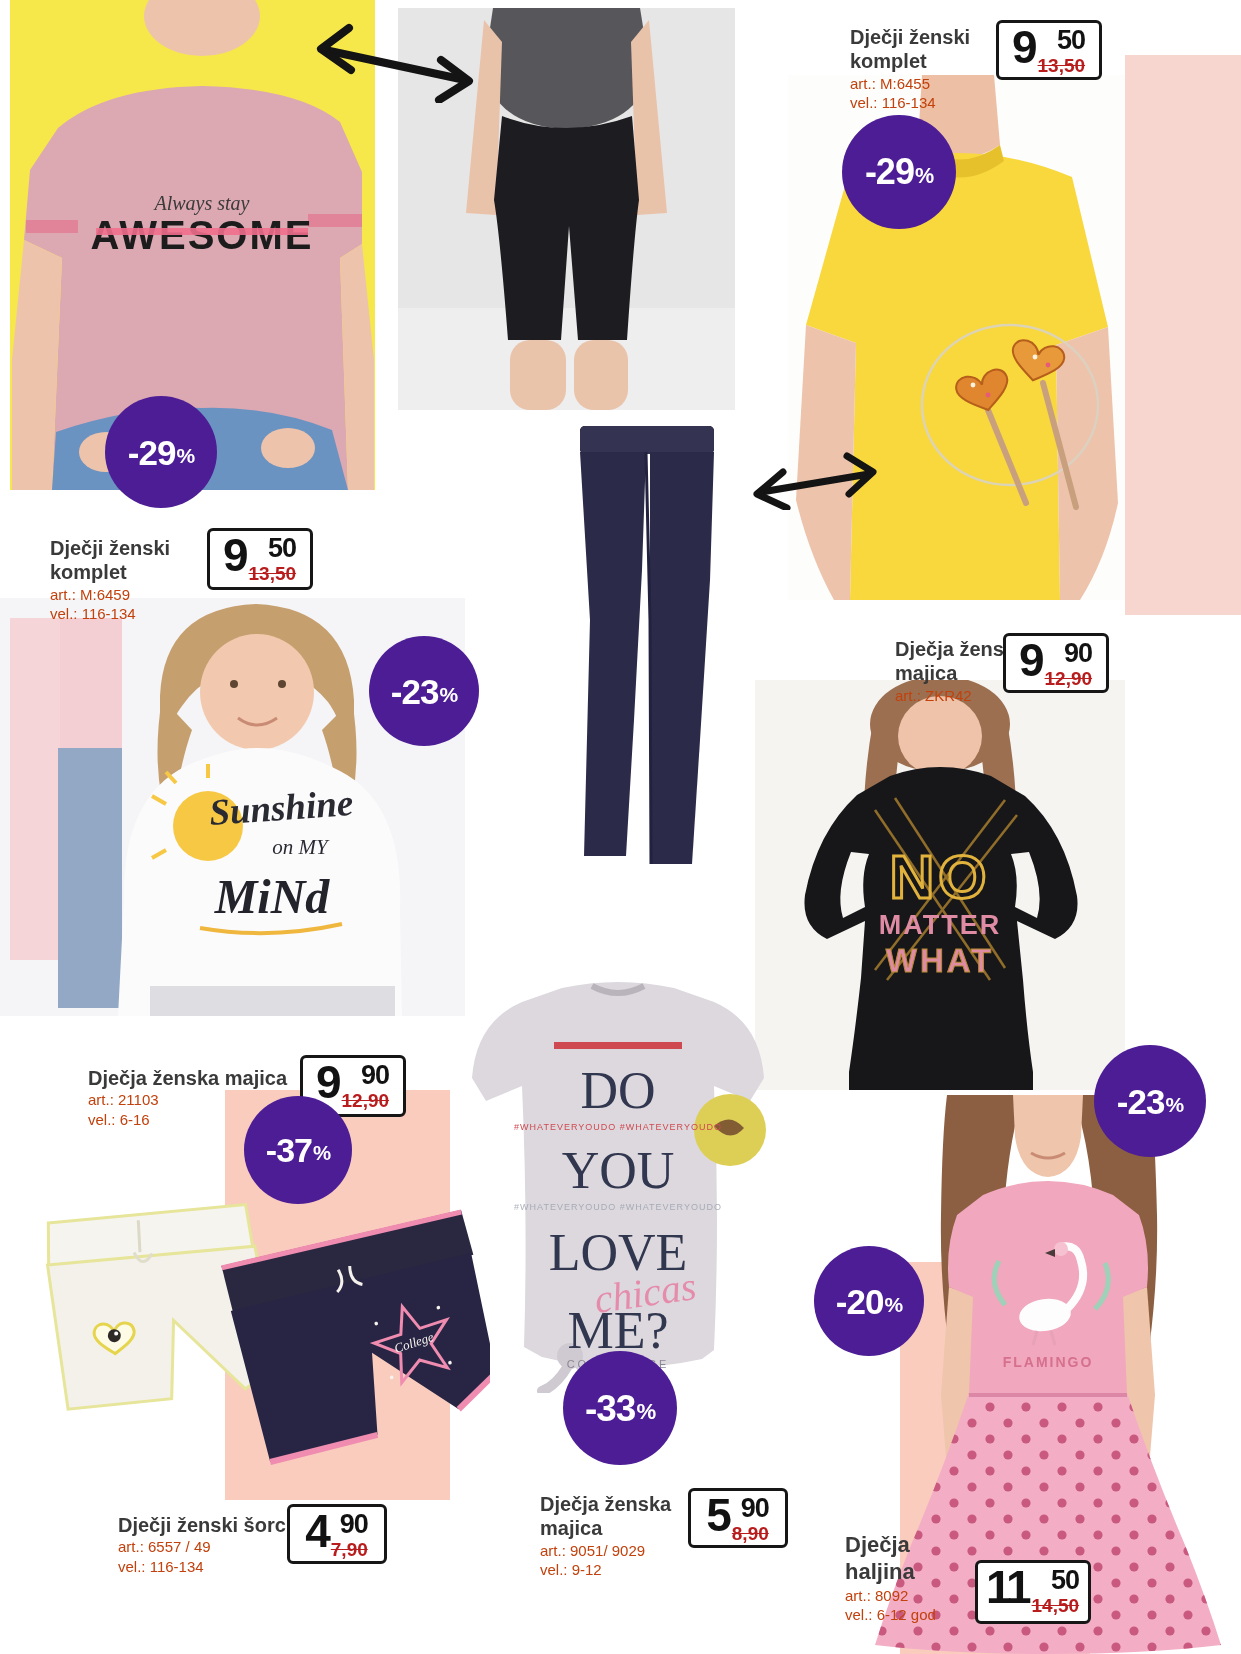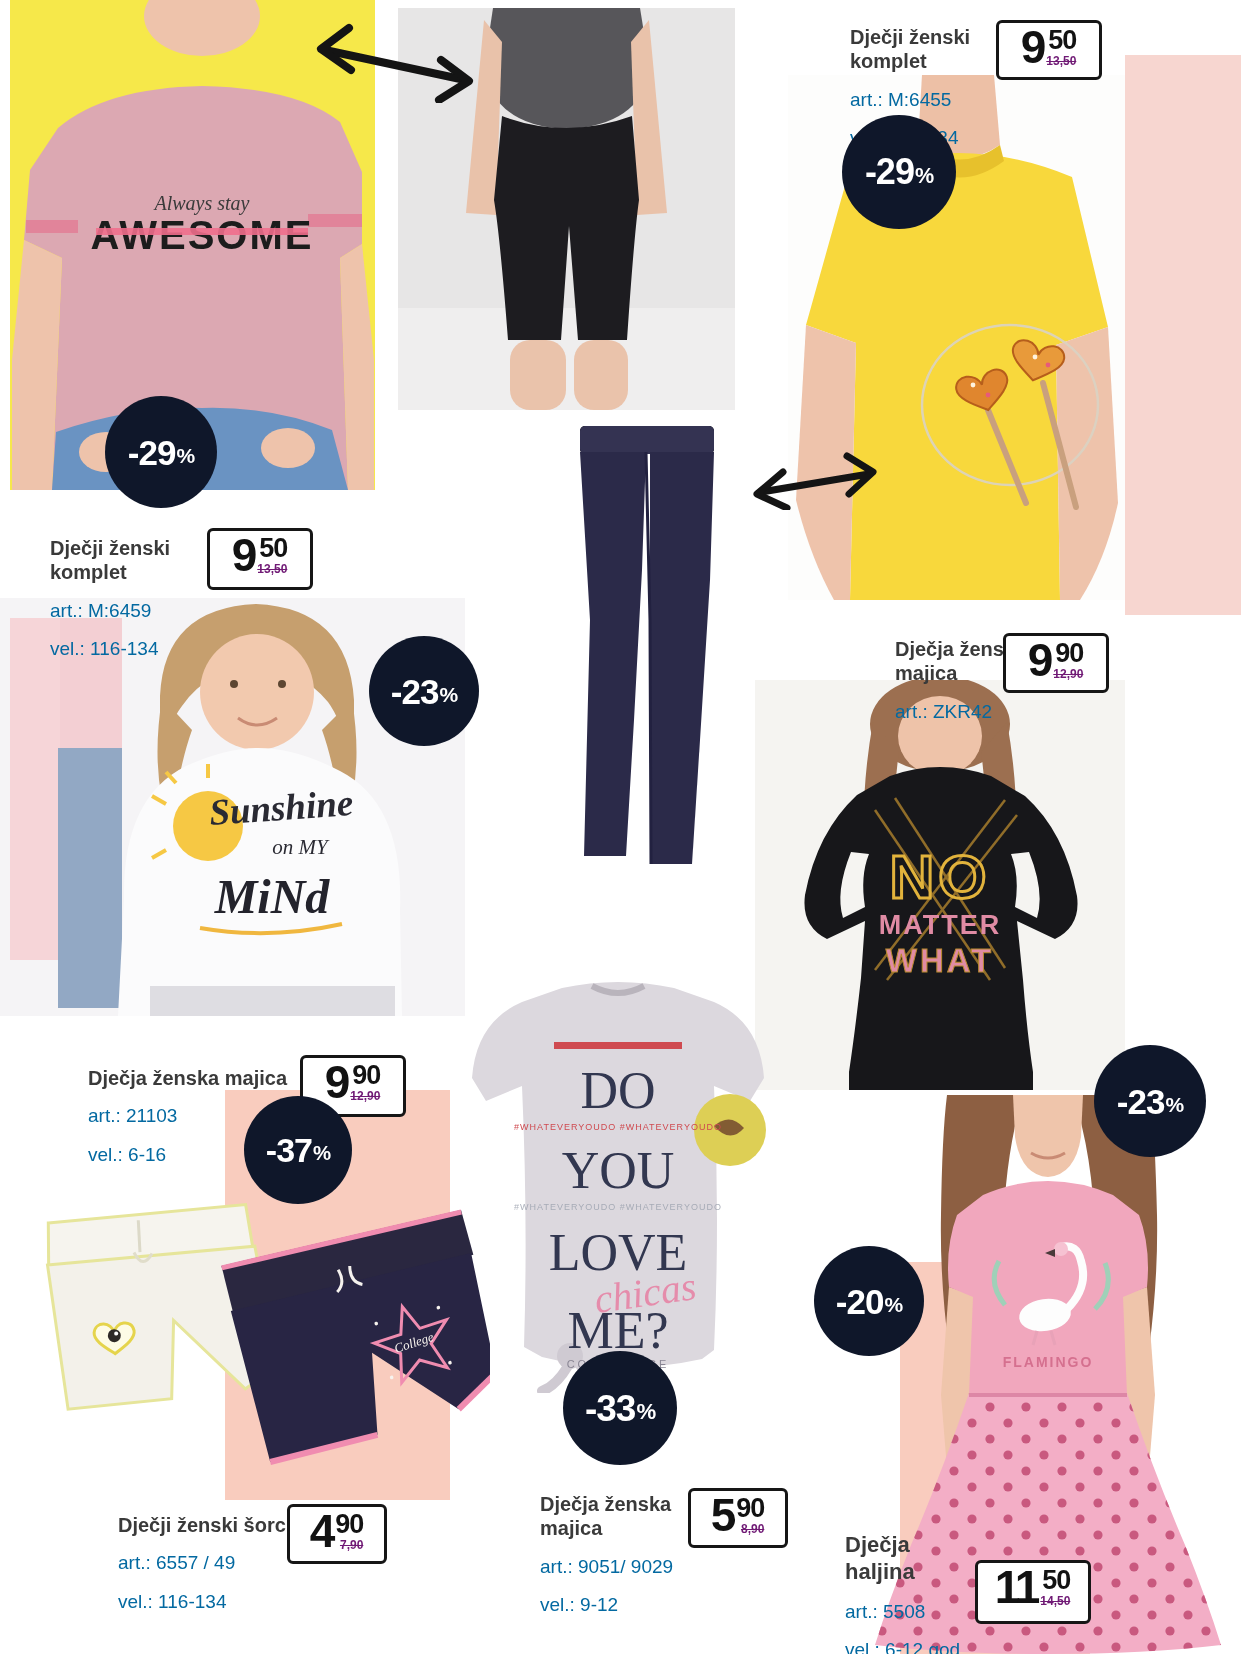--- a/index.html
+++ b/index.html
@@ -1,35 +1,35 @@
 <!DOCTYPE html>
 <html><head>
 <meta charset="utf-8">
 <style>
   html,body{margin:0;padding:0;background:#ffffff;}
   .page{position:relative;width:1241px;height:1654px;background:#fff;overflow:hidden;
         font-family:"Liberation Sans","DejaVu Sans",sans-serif;}
   .ph{position:absolute;z-index:10;}
   .ph svg{display:block;}
   .bgrect{position:absolute;z-index:2;}
-  .badge{position:absolute;z-index:40;border-radius:50%;background:#0f172a;color:#fff;
+  .badge{position:absolute;z-index:40;border-radius:50%;background:#4c1d95;color:#fff;
          display:flex;align-items:center;justify-content:center;font-weight:800;line-height:1;
          letter-spacing:-1px;}
   .badge .pct{font-size:0.60em;margin-top:0.35em;margin-left:1px;}
   .price-box{position:absolute;z-index:35;background:#fff;border:3px solid #161616;border-radius:6px;
              display:flex;align-items:flex-start;justify-content:center;box-sizing:border-box;
              padding:3px 6px 2px 5px;}
   .pb-whole{font-size:46px;font-weight:800;line-height:0.95;letter-spacing:-3px;color:#121212;}
   .pb-col{display:flex;flex-direction:column;align-items:flex-end;margin-left:3px;margin-top:1px;}
   .pb-frac{font-size:27px;font-weight:800;line-height:1;color:#121212;letter-spacing:-1px;}
-  .pb-old{font-size:12px;font-weight:600;color:#701a75;text-decoration:line-through;line-height:1.15;
+  .pb-old{font-size:19px;font-weight:600;color:#b91c1c;text-decoration:line-through;line-height:1.15;
           margin-top:1px;text-align:right;}
   .pinfo{position:absolute;z-index:30;}
   .pname{font-weight:700;font-size:20px;color:#3a3a3a;line-height:1.22;}
-  .pmeta{font-weight:400;font-size:19px;color:#0369a1;line-height:1.3;margin-top:14px;}
+  .pmeta{font-weight:400;font-size:15px;color:#c2410c;line-height:1.3;margin-top:0;}
   .arrow{position:absolute;z-index:25;}
 </style>
 </head>
 <body>
 
 <div class="page">
 
   <div class="bgrect" style="left:1125px;top:55px;width:116px;height:560px;background:#f7d6d0;"></div>
   <div class="bgrect" style="left:225px;top:1090px;width:225px;height:410px;background:#f9ccbe;"></div>
   <div class="bgrect" style="left:900px;top:1262px;width:190px;height:392px;background:#f9ccbe;"></div>
@@ -366,21 +366,21 @@
       <span class="pb-frac">90</span>
       <span class="pb-old">8,90</span>
     </span>
   </div>
 
   <div class="pinfo" style="left:845px;top:1532px;">
     <div class="pname" style="font-size:22px;">
       <span>Dječja</span><br>
       <span>haljina</span>
     </div>
-    <div class="pmeta">art.: 5508</div>
+    <div class="pmeta">art.: 8092</div>
     <div class="pmeta">vel.: 6-12 god</div>
   </div>
   <div class="price-box" style="left:975px;top:1560px;width:116px;height:64px;">
     <span class="pb-whole">11</span>
     <span class="pb-col">
       <span class="pb-frac">50</span>
       <span class="pb-old">14,50</span>
     </span>
   </div>
 

